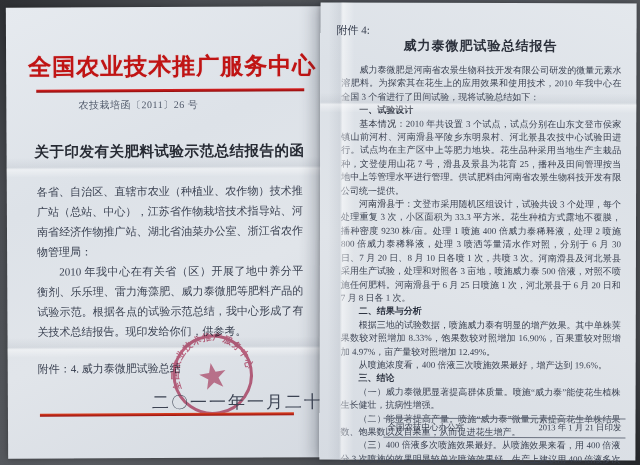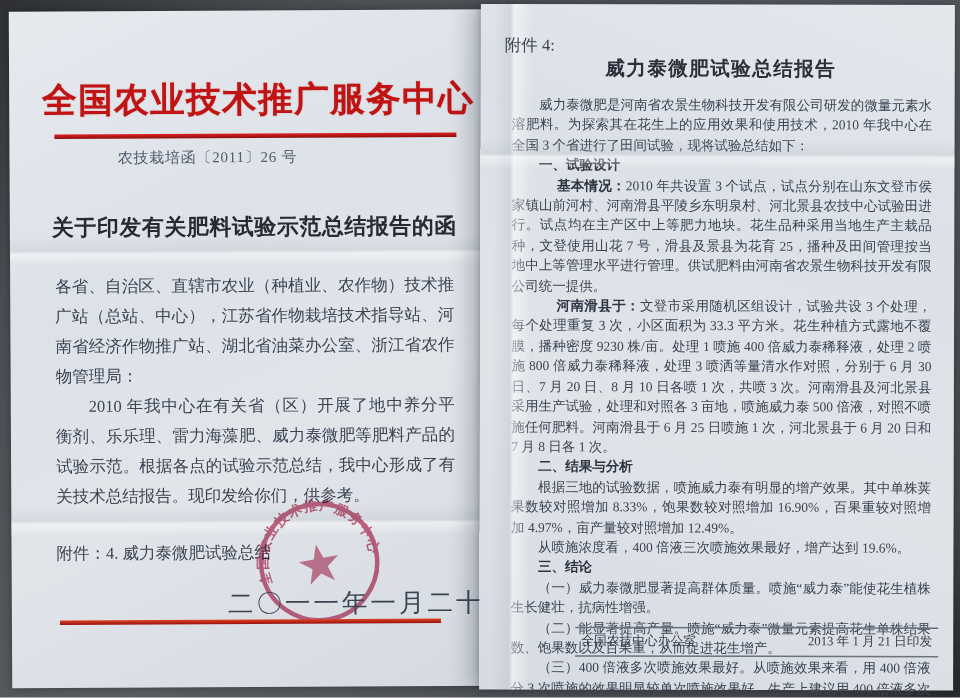--- a/index.html
+++ b/index.html
@@ -58,21 +58,21 @@
 
   
   .att-label{position:absolute;left:16px;top:20px;font-size:11px;color:#3b4252;}
   .report-title{
     margin:34px 14px 0 18px;text-align:center;
     font-size:13px;font-weight:bold;color:#2b303b;letter-spacing:1px;
   }
   .report-body{margin:9px 15px 0 21px;font-size:9px;line-height:13.4px;color:#3b4252;text-align:justify;}
   .report-body p{margin:0;text-indent:2em;}
   .sec-head{font-weight:bold;color:#2e3442;}
-  .lead{font-weight:bold;color:#2e3442;margin-left:12px;}
+  .lead{font-weight:normal;color:#2e3442;}
   .report-footer{
     position:absolute;left:64px;right:10px;bottom:22px;
     border-top:1px solid #6b7280;border-bottom:1px solid #6b7280;
     display:flex;justify-content:space-between;align-items:flex-end;
     padding:3px 4px;font-size:8.5px;color:#363d4c;
   }
 </style>
 </head>
 <body>
 

